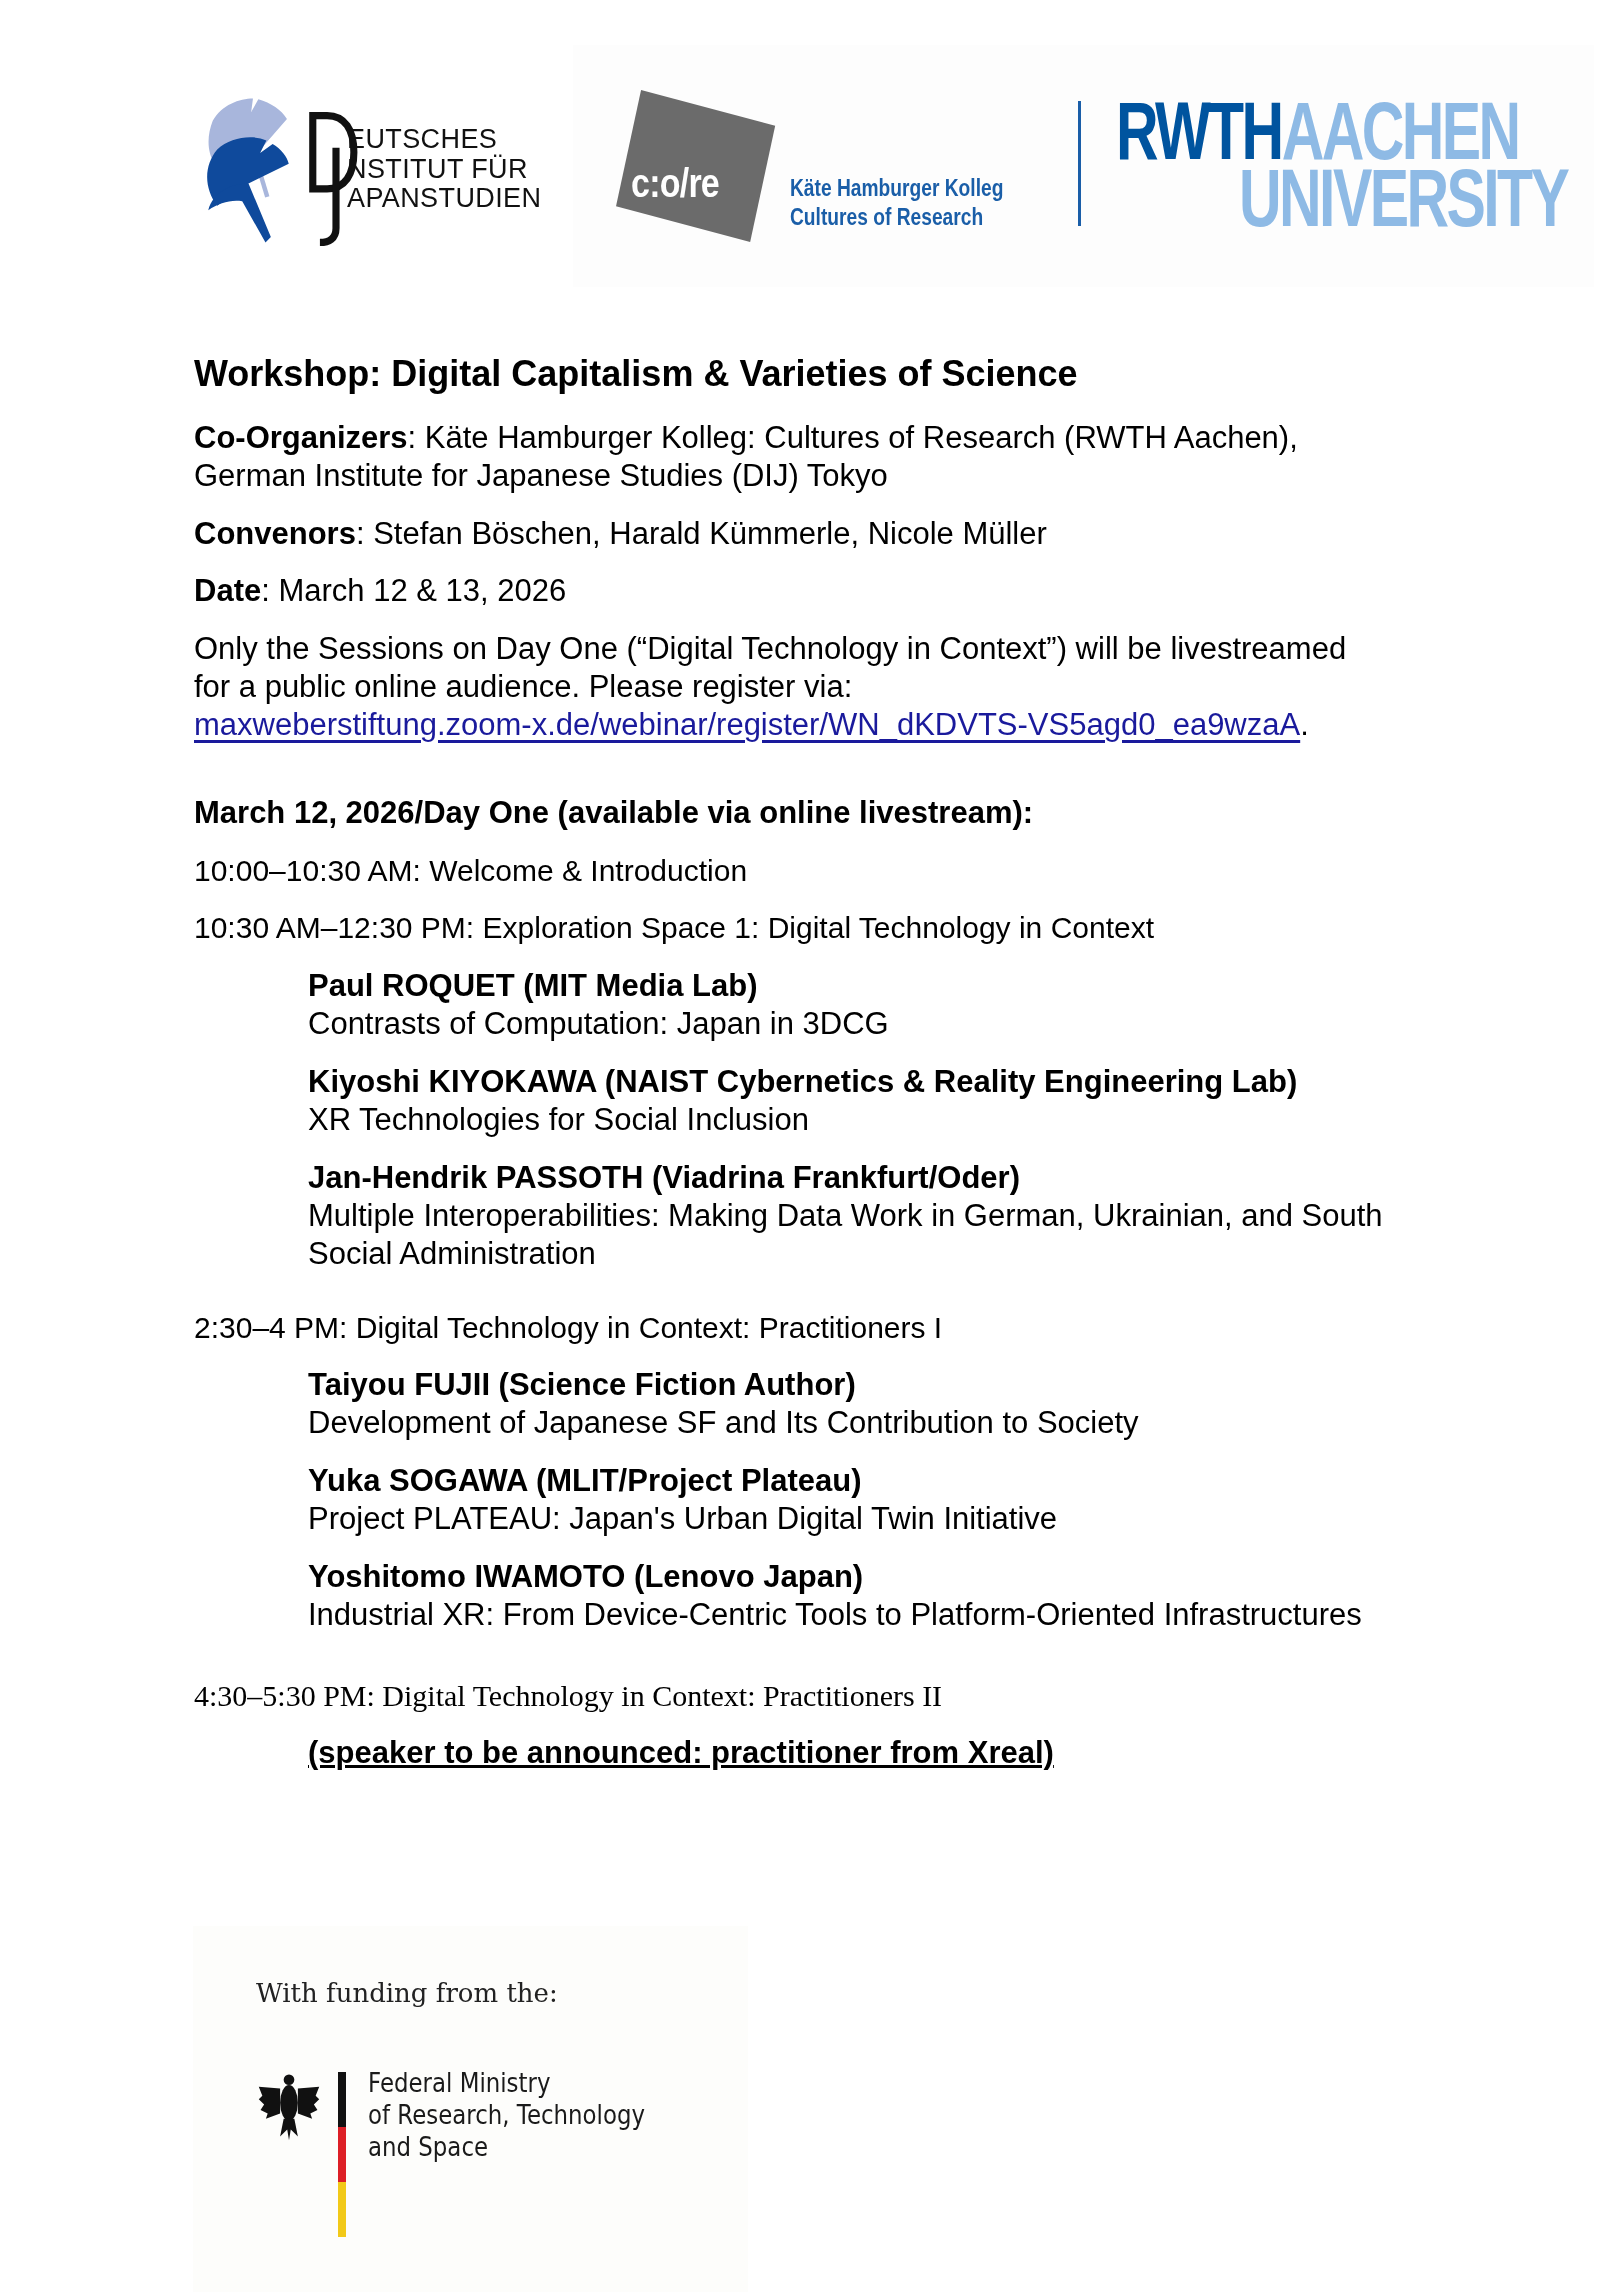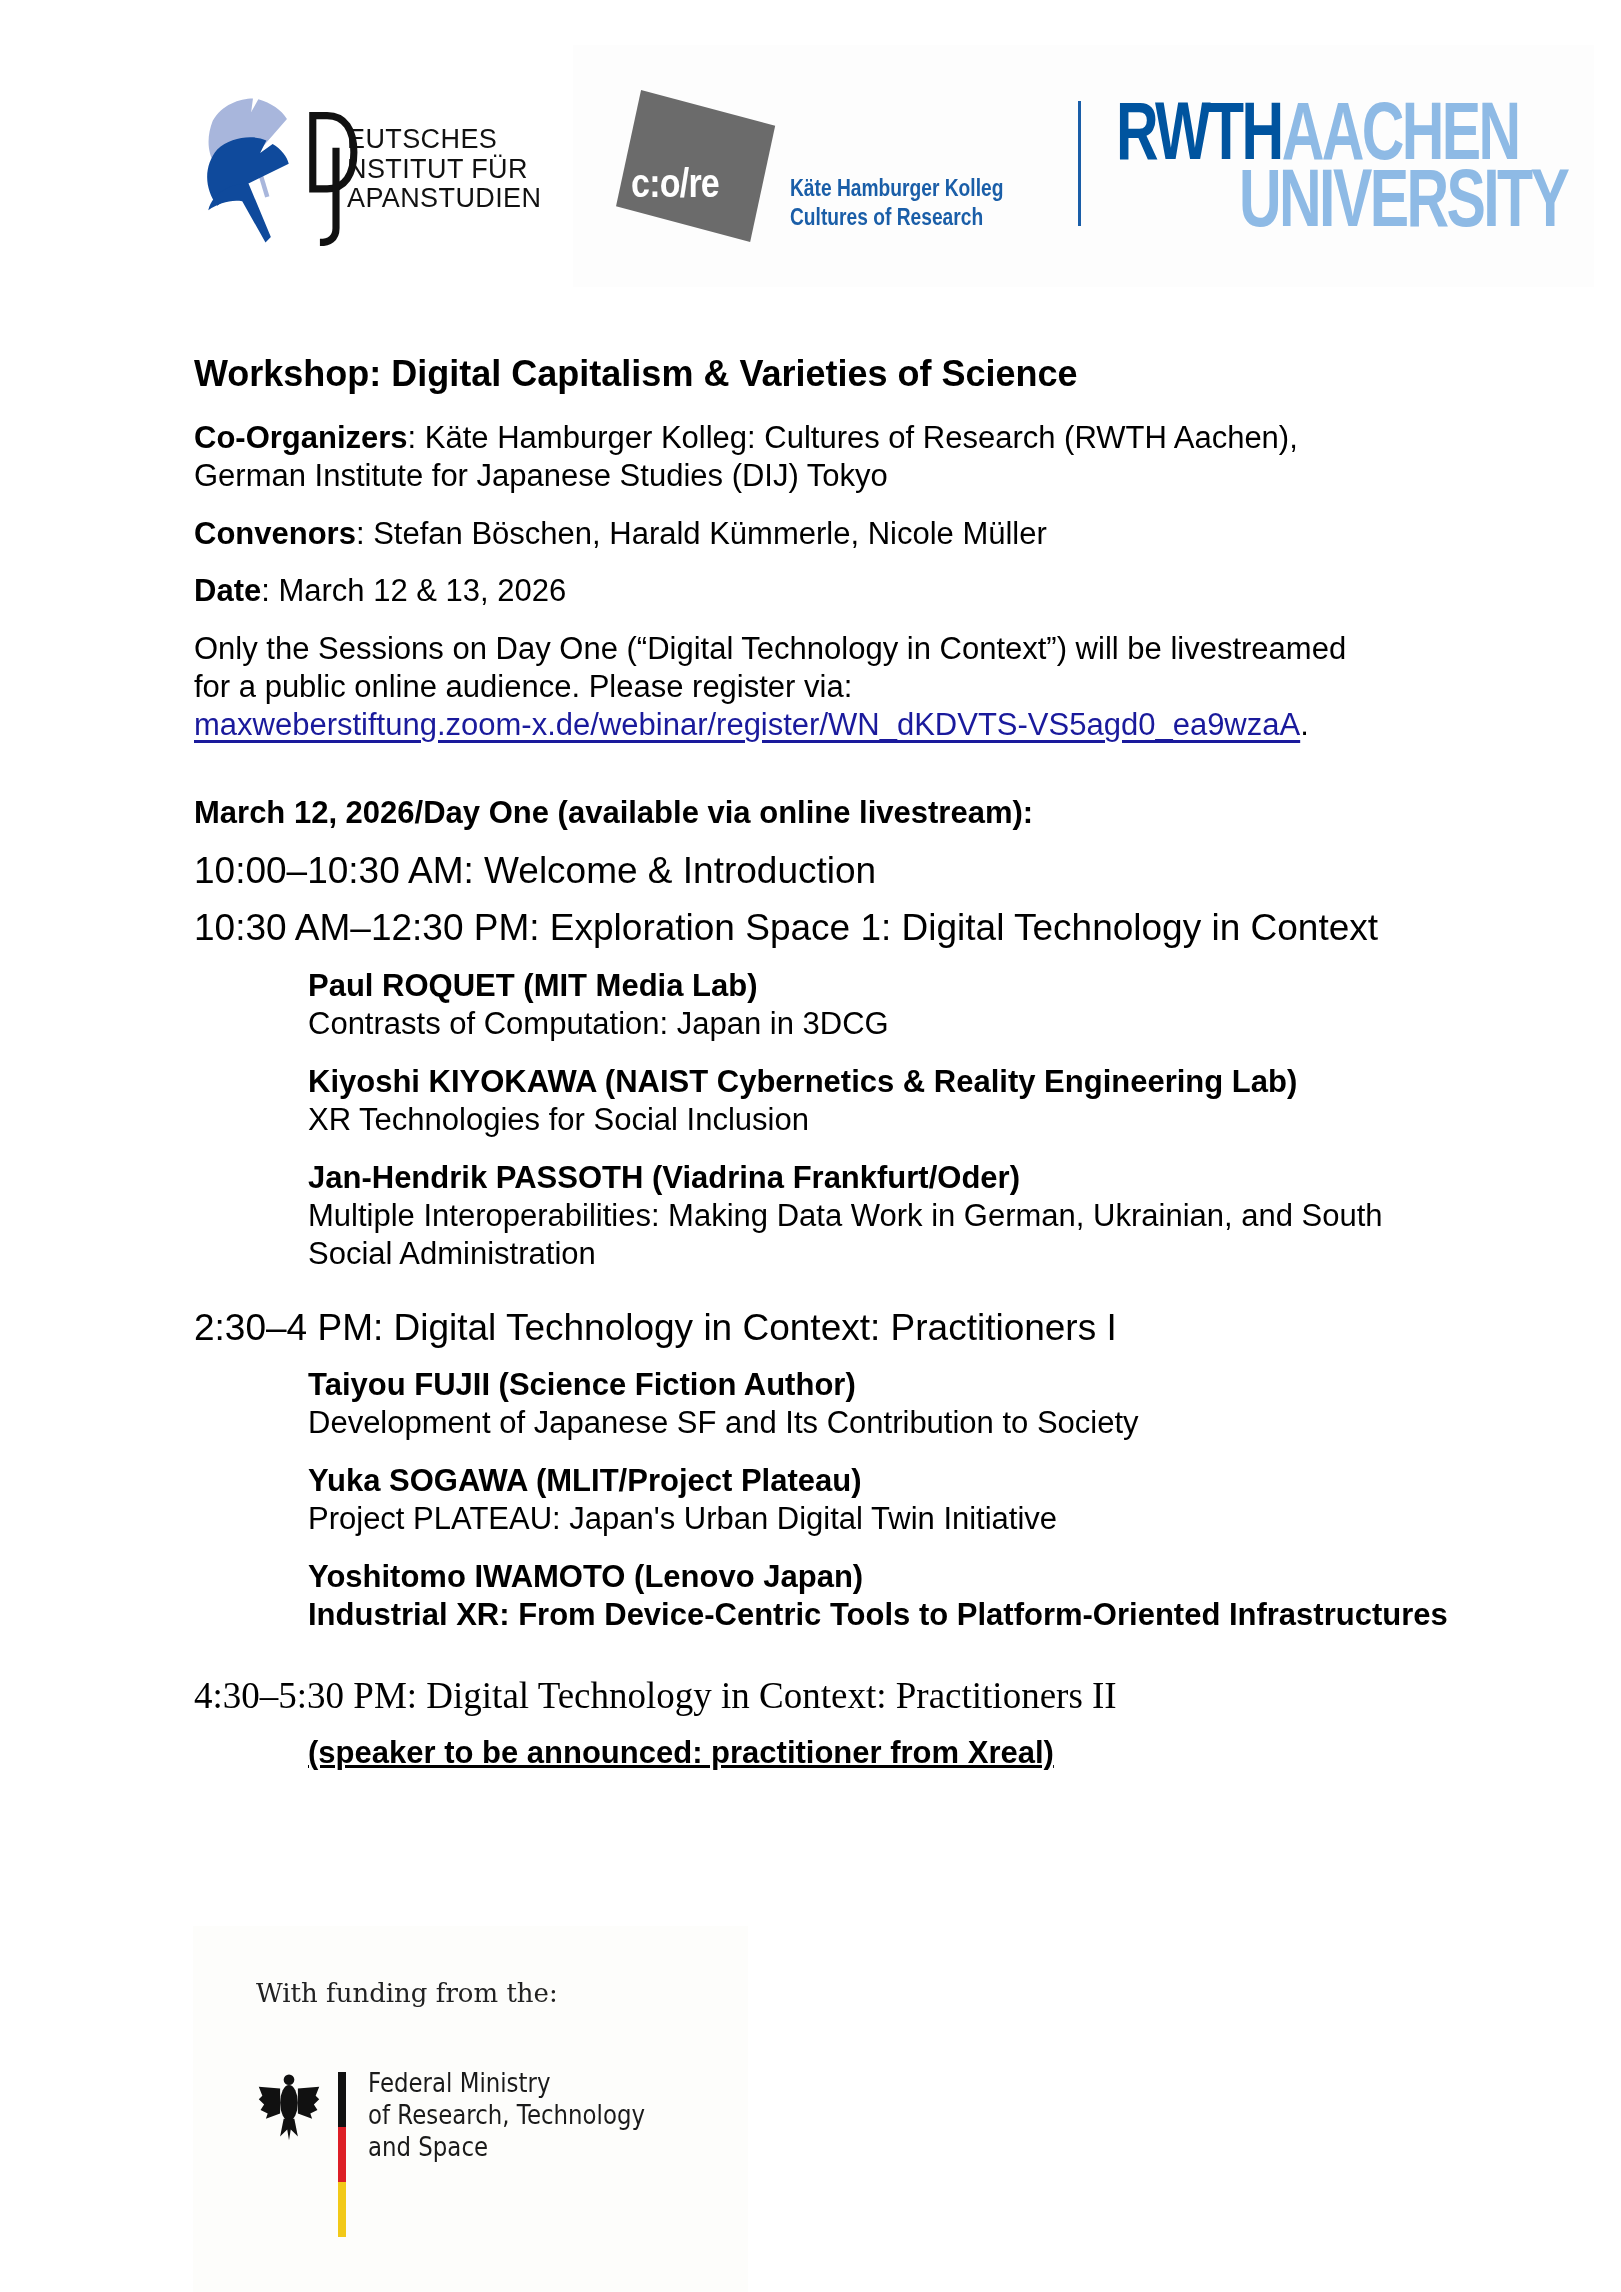--- a/index.html
+++ b/index.html
@@ -27,21 +27,21 @@
   .rwth-light { color:#8ebae5; }
   .rwth-line2 { position:absolute; left:1239px; top:157px; font-size:82px; line-height:82px; font-weight:bold; letter-spacing:-3.6px; color:#8ebae5; white-space:nowrap; transform: scaleX(0.72); transform-origin:left; }
 
   
   .content { position:absolute; left:194px; top:339px; width:1272px; }
   .title { font-size:36px; font-weight:bold; margin:12px 0 23px 0; line-height:45px; }
   .para { font-size:31px; line-height:38px; margin:0 0 19.7px 0; }
   .para b { font-weight:bold; }
   .link { color:#1a1a9c; text-decoration: underline; text-underline-offset: 4.5px; }
   .day-heading { font-size:31px; font-weight:bold; line-height:38px; margin:50px 0 19.7px 0; }
-  .slot { font-size:37px; line-height:38px; margin:0 0 19.7px 0; }
+  .slot { font-size:30px; line-height:38px; margin:0 0 19.7px 0; }
   .slot.gap { margin-top:36px; }
   .talk { margin:0 0 19.7px 114px; }
   .talk .speaker { font-size:31px; font-weight:bold; line-height:38px; }
   .talk .ttl { font-size:31px; line-height:38px; }
   .tba { margin:0 0 0 114px; font-size:31px; font-weight:bold; line-height:38px;text-decoration:underline; }
 
   
   .funding { position:absolute; left:193px; top:1926px; width:555px; height:367px; background:#fdfdfb; }
   .funding-label { position:absolute; left:63px; top:52px; font-family:"DejaVu Serif", serif; font-size:26px; color:#222; white-space:nowrap; }
   .eagle { position:absolute; left:64px; top:143px; }
@@ -135,21 +135,21 @@
   <div class="talk">
     <div class="speaker">Taiyou FUJII (Science Fiction Author)</div>
     <div class="ttl">Development of Japanese SF and Its Contribution to Society</div>
   </div>
   <div class="talk">
     <div class="speaker">Yuka SOGAWA (MLIT/Project Plateau)</div>
     <div class="ttl">Project PLATEAU: Japan's Urban Digital Twin Initiative</div>
   </div>
   <div class="talk">
     <div class="speaker">Yoshitomo IWAMOTO (Lenovo Japan)</div>
-    <div class="ttl" style="white-space:nowrap;font-weight:bold;">Industrial XR: From Device-Centric Tools to Platform-Oriented Infrastructures</div>
+    <div class="ttl" style="white-space:nowrap;">Industrial XR: From Device-Centric Tools to Platform-Oriented Infrastructures</div>
   </div>
 
   <div class="slot gap" style="margin-top:43px;font-family:Liberation Serif, serif;">4:30–5:30 PM: Digital Technology in Context: Practitioners II</div>
   <div class="tba">(speaker to be announced: practitioner from Xreal)</div>
 </div>
 
 <div class="funding">
   <div class="funding-label">With funding from the:</div>
 
   <svg class="eagle" width="64" height="73" viewBox="0 0 72 82">

